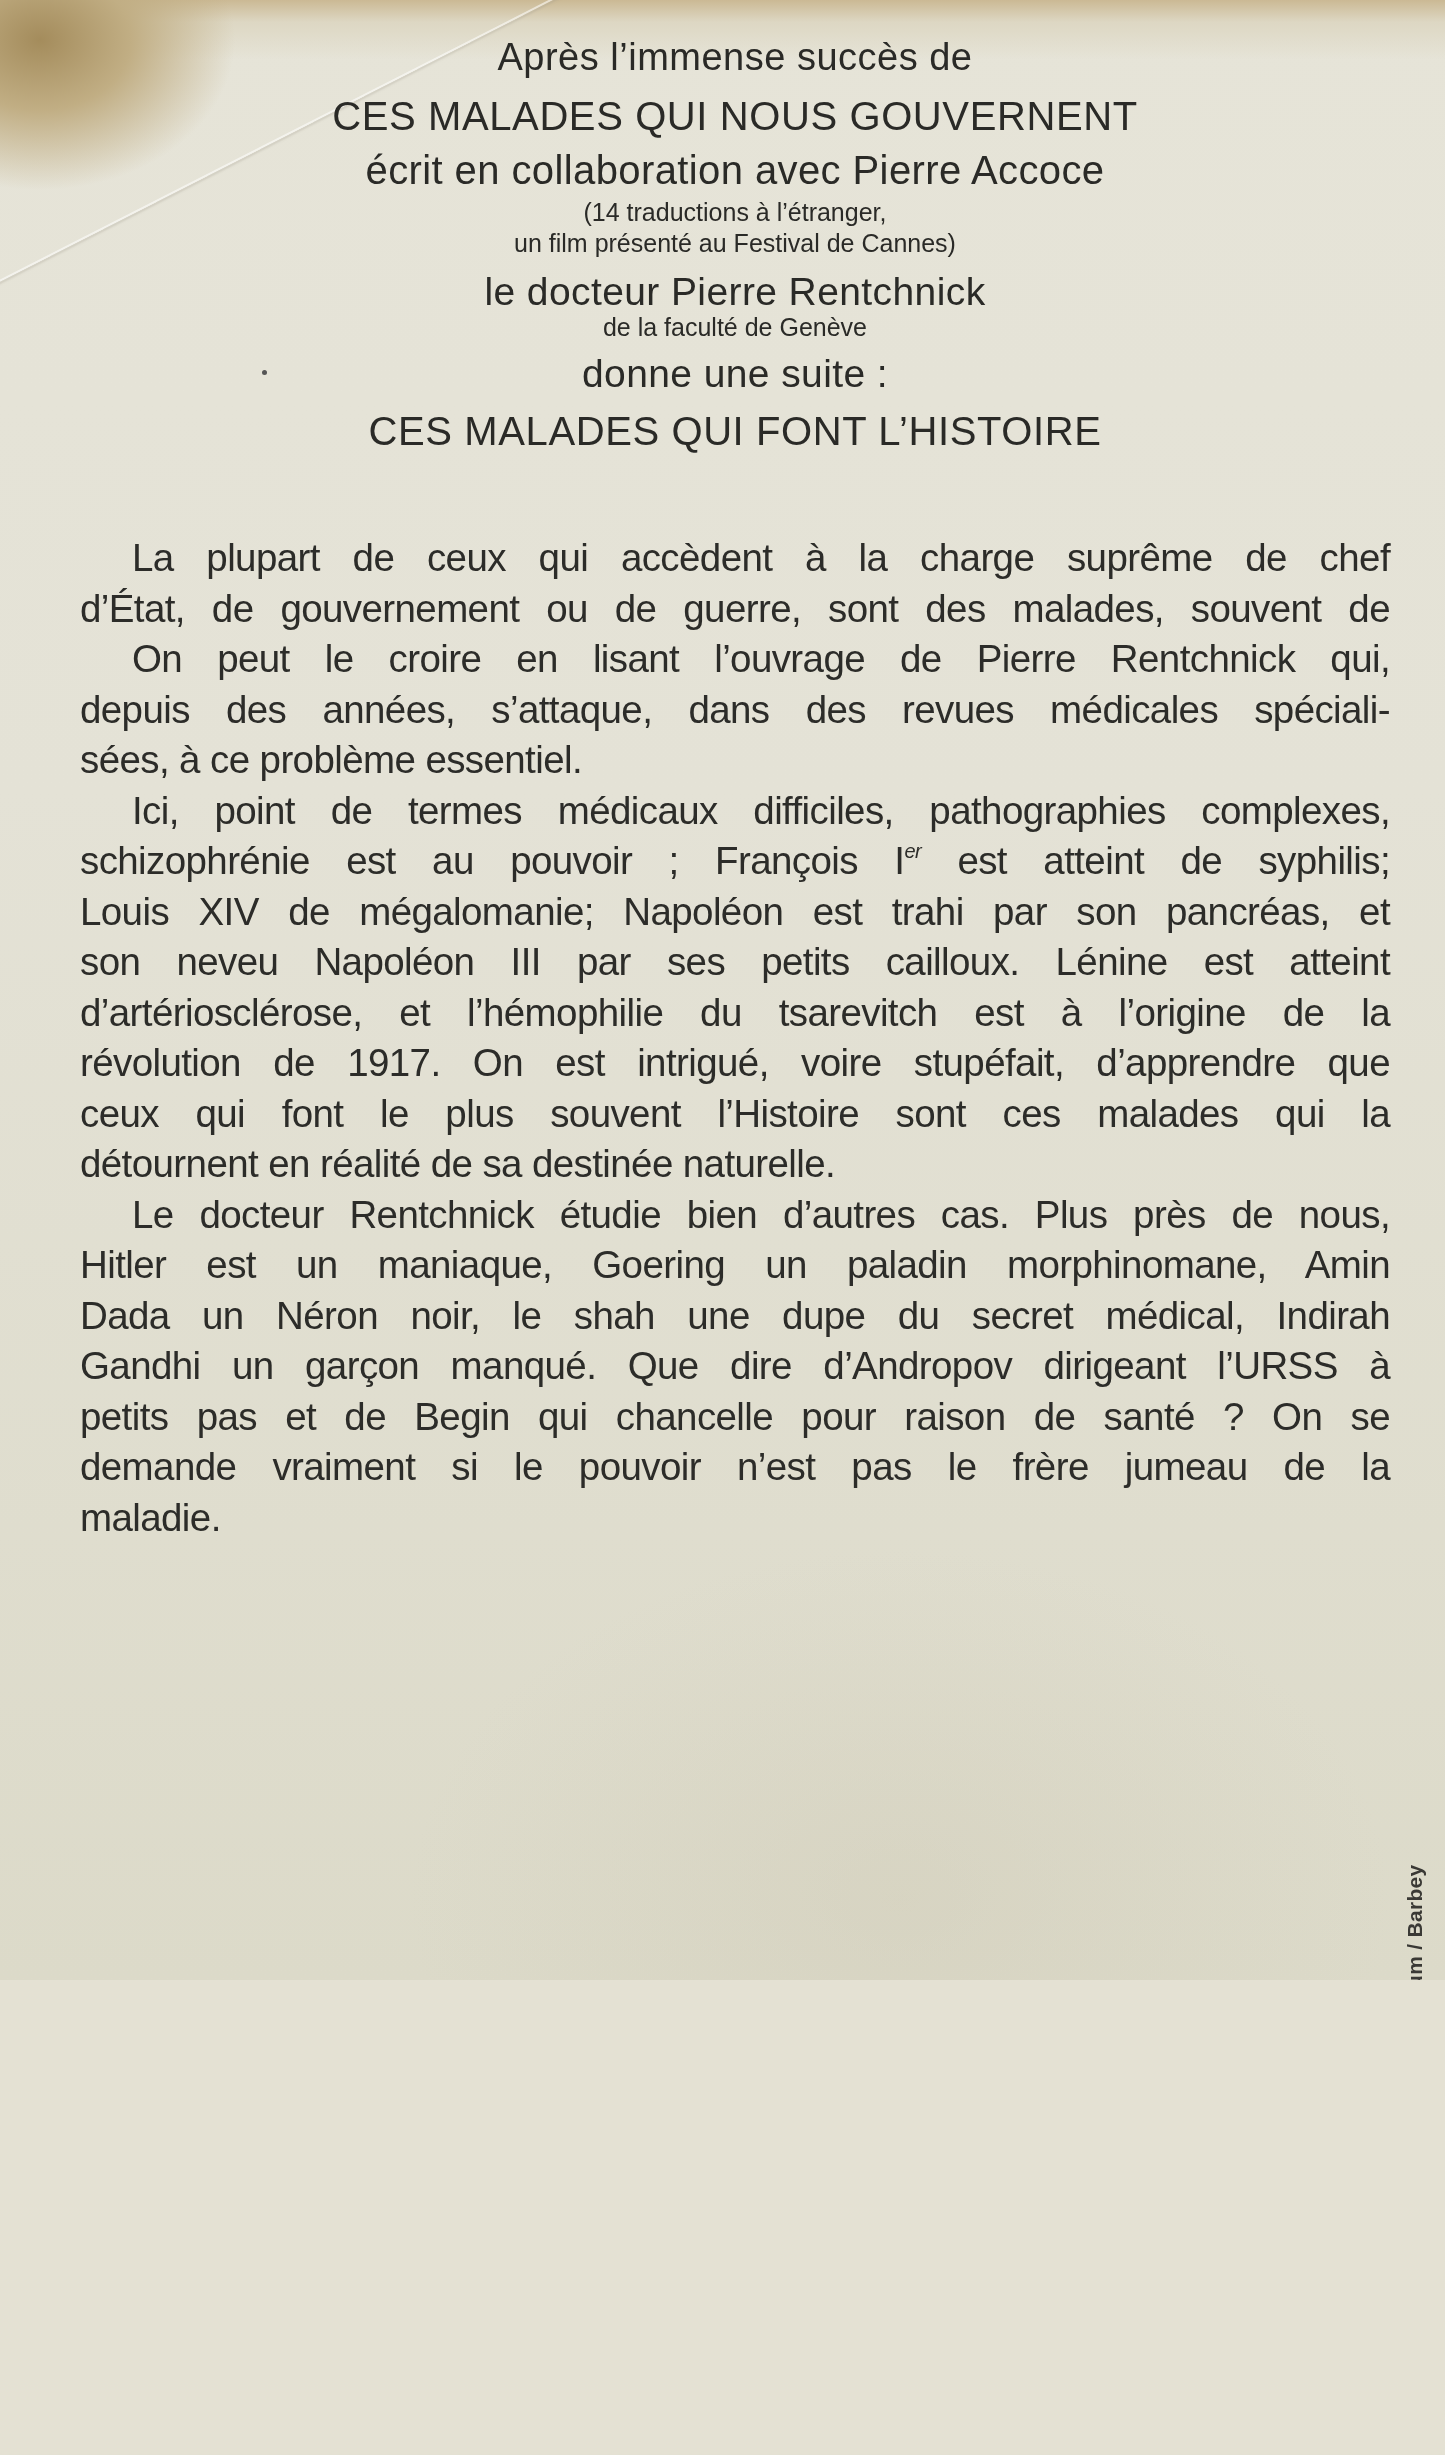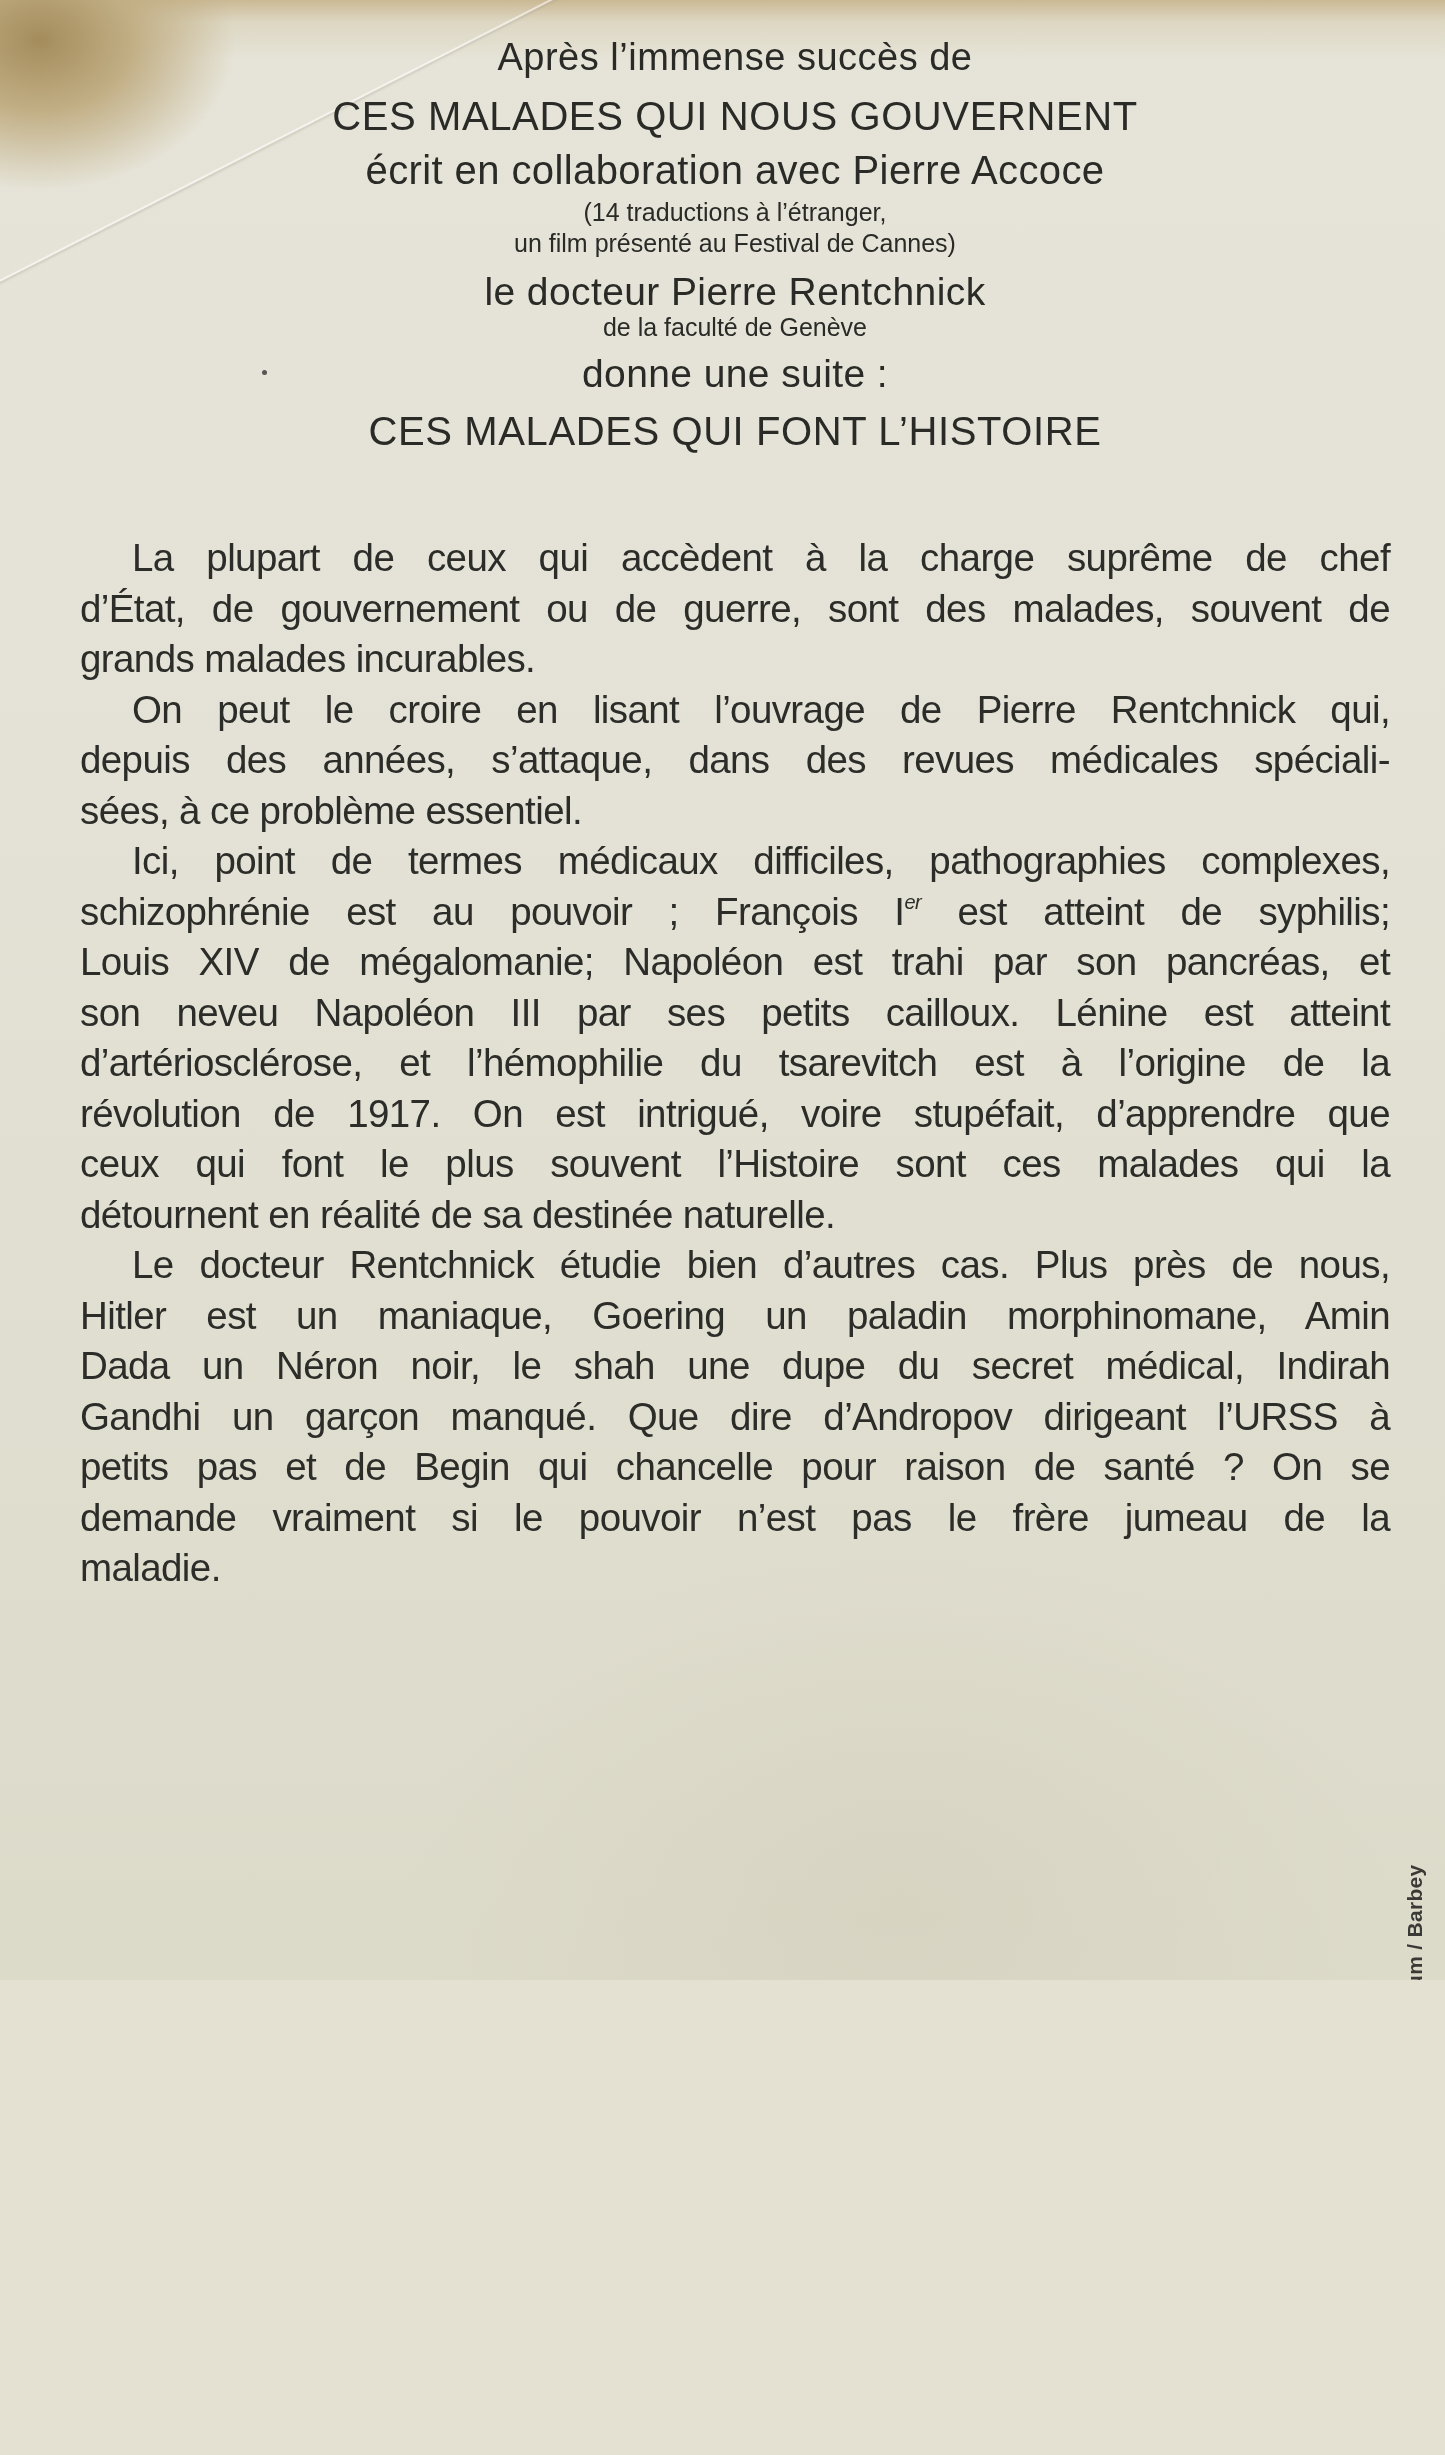--- a/index.html
+++ b/index.html
@@ -91,21 +91,20 @@
     <span class="l h-author">le docteur Pierre Rentchnick</span>
     <span class="l h-fac">de la faculté de Genève</span>
     <span class="l h-suite">donne une suite :</span>
     <span class="l h-title2">CES MALADES QUI FONT L’HISTOIRE</span>
   </div>
 
   <div class="body-text">
 
     <span class="line indent">La plupart de ceux qui accèdent à la charge suprême de chef</span>
     <span class="line">d’État, de gouvernement ou de guerre, sont des malades, souvent de</span>
-    <span class="line last">grands malades incurables.</span>
 
     <span class="line indent">On peut le croire en lisant l’ouvrage de Pierre Rentchnick qui,</span>
     <span class="line">depuis des années, s’attaque, dans des revues médicales spéciali-</span>
     <span class="line last">sées, à ce problème essentiel.</span>
 
     <span class="line indent">Ici, point de termes médicaux difficiles, pathographies complexes,</span>
     <span class="line"><span>schizophrénie est au pouvoir ; François I</span><sup>er</sup><span> est atteint de syphilis;</span></span>
     <span class="line">Louis XIV de mégalomanie; Napoléon est trahi par son pancréas, et</span>
     <span class="line">son neveu Napoléon III par ses petits cailloux. Lénine est atteint</span>
     <span class="line">d’artériosclérose, et l’hémophilie du tsarevitch est à l’origine de la</span>

